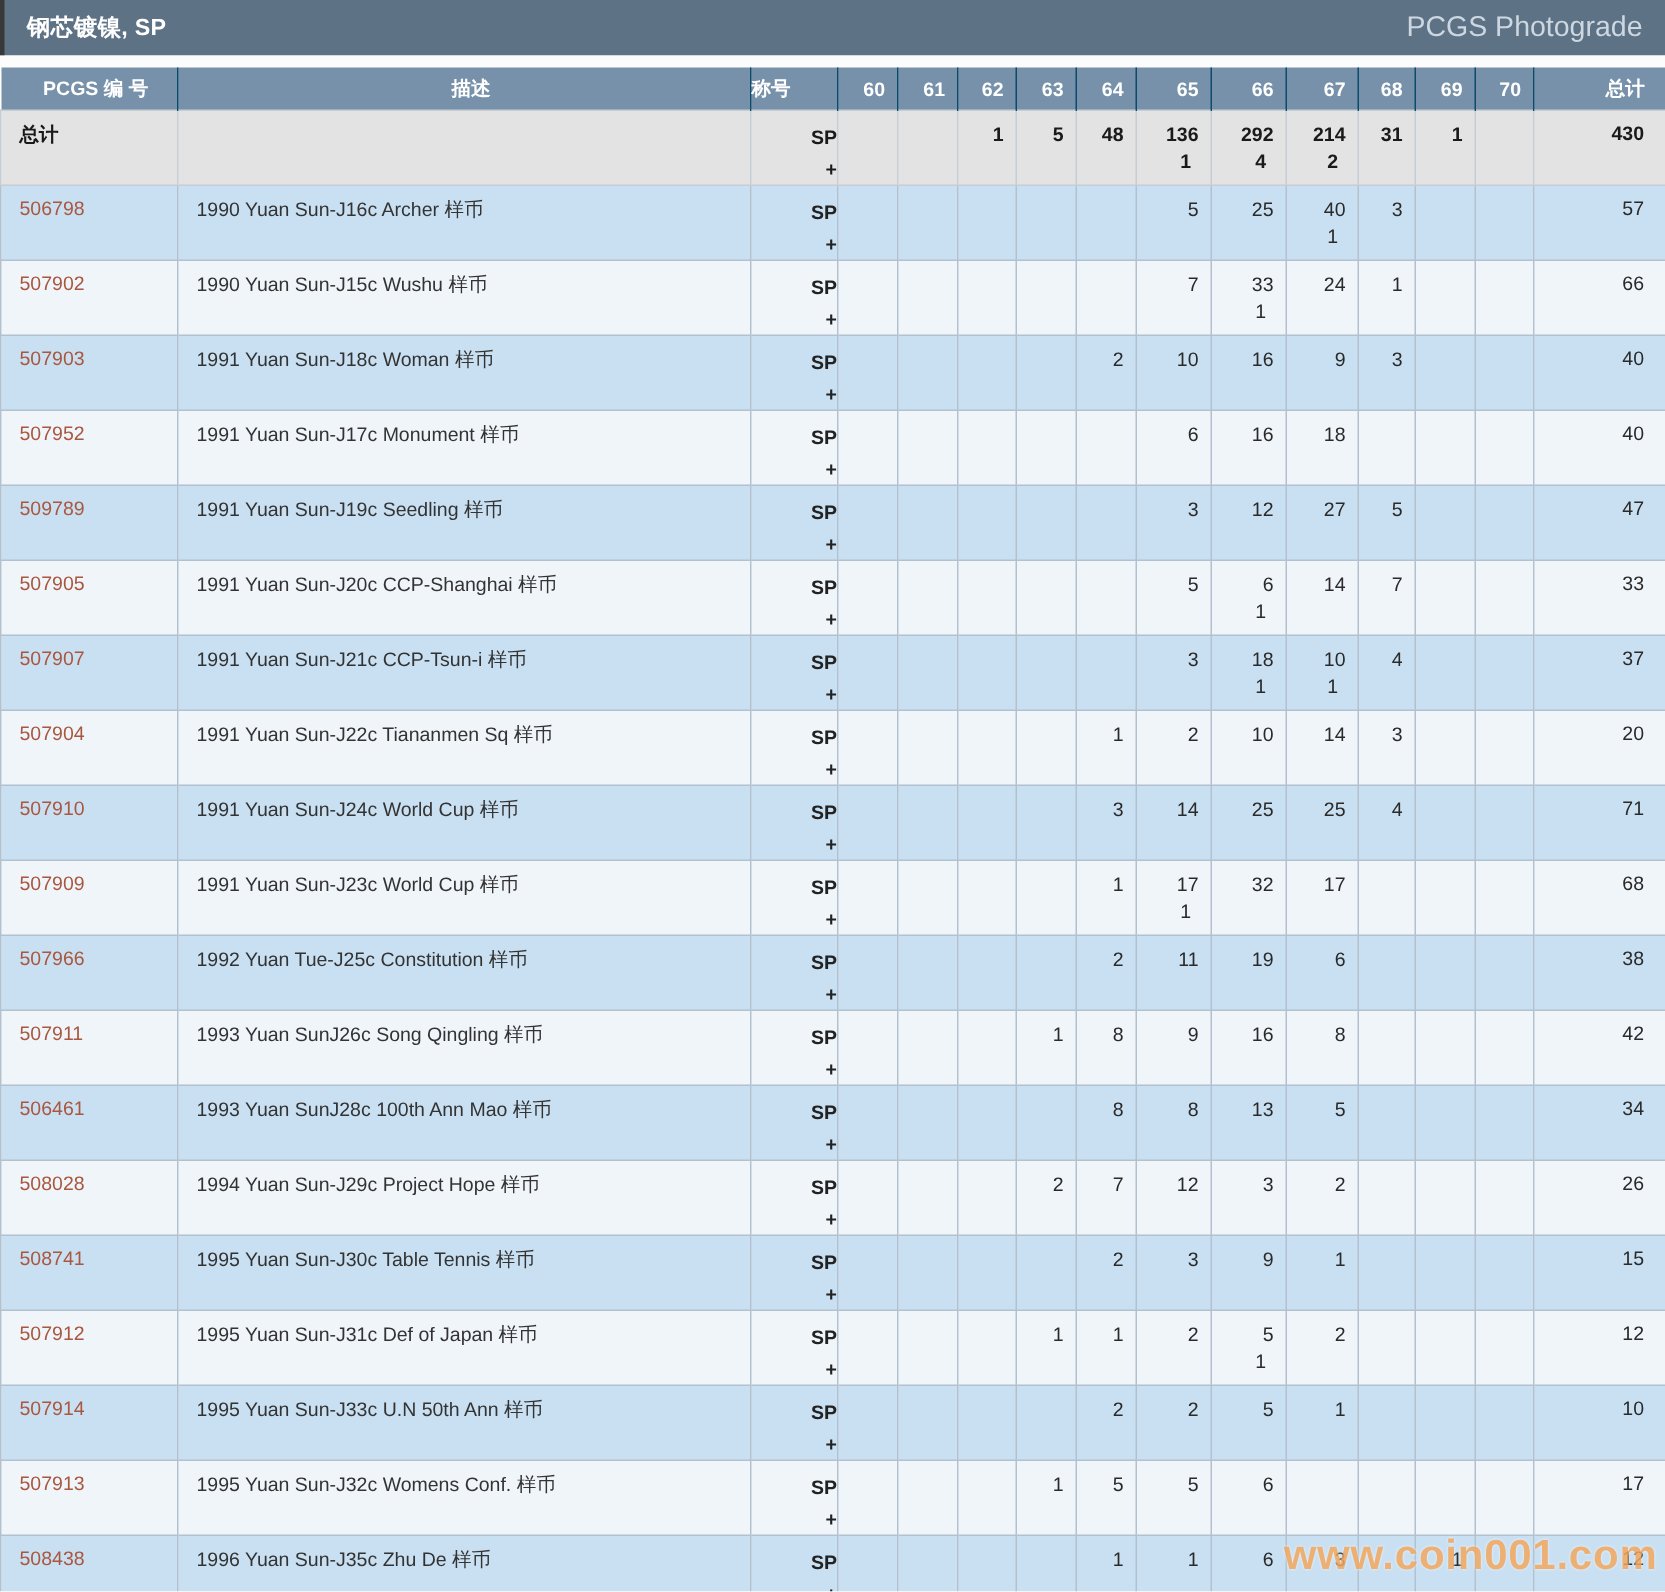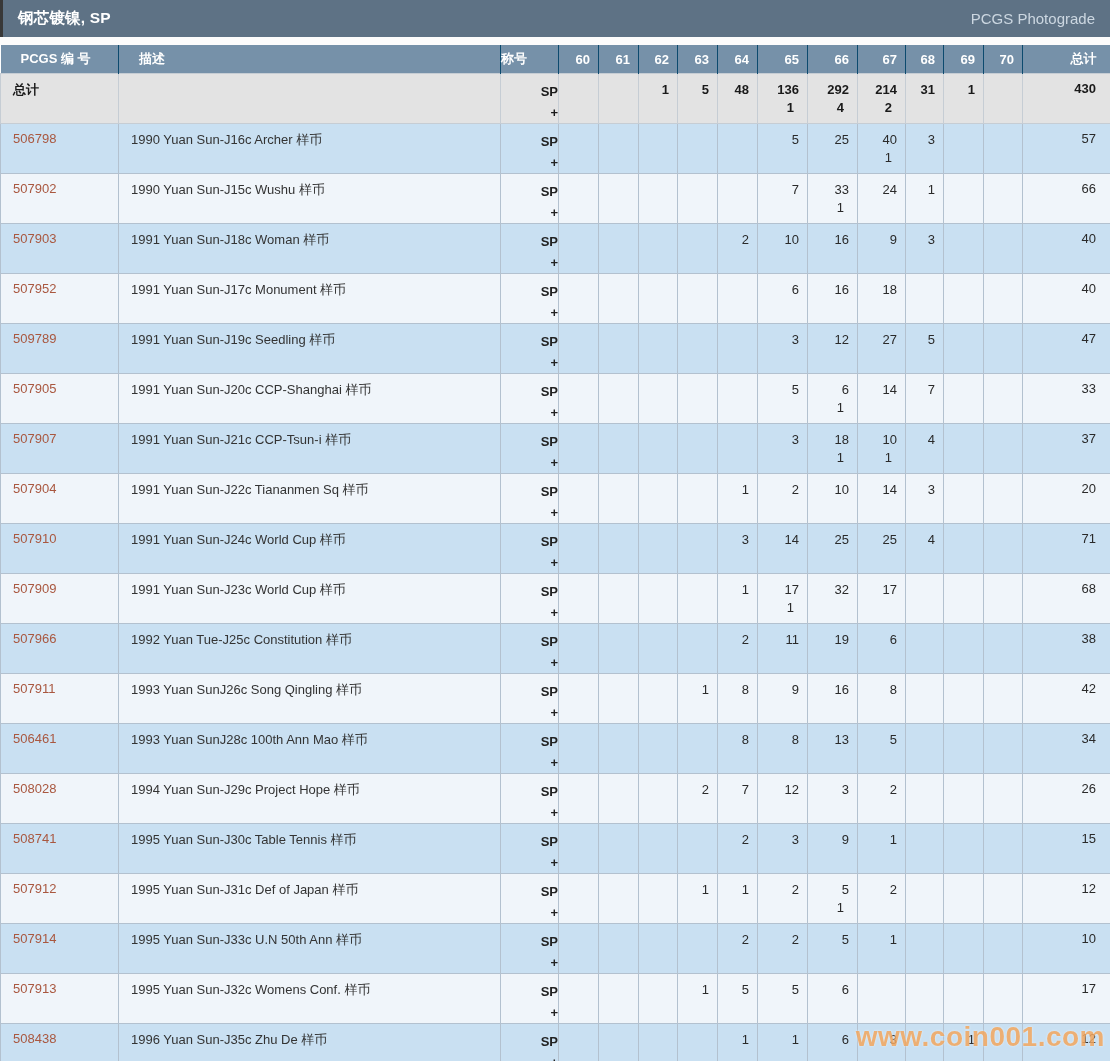--- a/index.html
+++ b/index.html
@@ -4,30 +4,30 @@
 <style>
   html,body{margin:0;padding:0;background:#fff;}
   body{font-family:"Liberation Sans","DejaVu Sans",sans-serif;}
   .page{position:relative;width:1110px;height:1061px;overflow:hidden;background:#fff;}
 
   
   .titlebar{height:37px;background:#5e7285;display:flex;align-items:center;
     justify-content:space-between;padding:0 15px;box-sizing:border-box;
     border-left:3px solid #383838;}
   .titlebar .title{color:#ffffff;font-weight:bold;font-size:15.5px;letter-spacing:.2px;}
-  .titlebar .photograde{color:#ccd7e1;font-size:15px;cursor:pointer;}
+  .titlebar .photograde{color:#ccd7e1;font-size:19px;cursor:pointer;}
 
   .gap{height:8px;background:#fcfcfc;}
 
   
   table{border-collapse:collapse;table-layout:fixed;width:1110px;font-size:13px;}
   thead th{background:#7691a9;color:#fff;height:28px;font-weight:bold;font-size:13px;
     padding:0;vertical-align:middle;border-left:1px solid #0c4a6e;}
   thead th:first-child{border-left:none;}
-  th.h-left{text-align:left;padding-left:20px;}
+  th.h-left{text-align:center;padding-left:9px;}
   th.h-center{text-align:left;}
   th.h-num{text-align:right;padding-right:8px;}
   th.h-total{text-align:right;padding-right:14px;}
 
   tbody td{vertical-align:top;border:1px solid #b3c1cf;padding:0;}
   tbody tr{height:47.5px;}
   tbody tr.totals{height:46px;}
   tbody tr.totals td{background:#e3e3e3;border-color:#c6cdd4;font-weight:bold;color:#1a1a1a;}
   tbody tr:not(.totals):nth-child(even) td{background:#c9e0f2;}
   tbody tr:not(.totals):nth-child(odd) td{background:#f0f5fa;}

